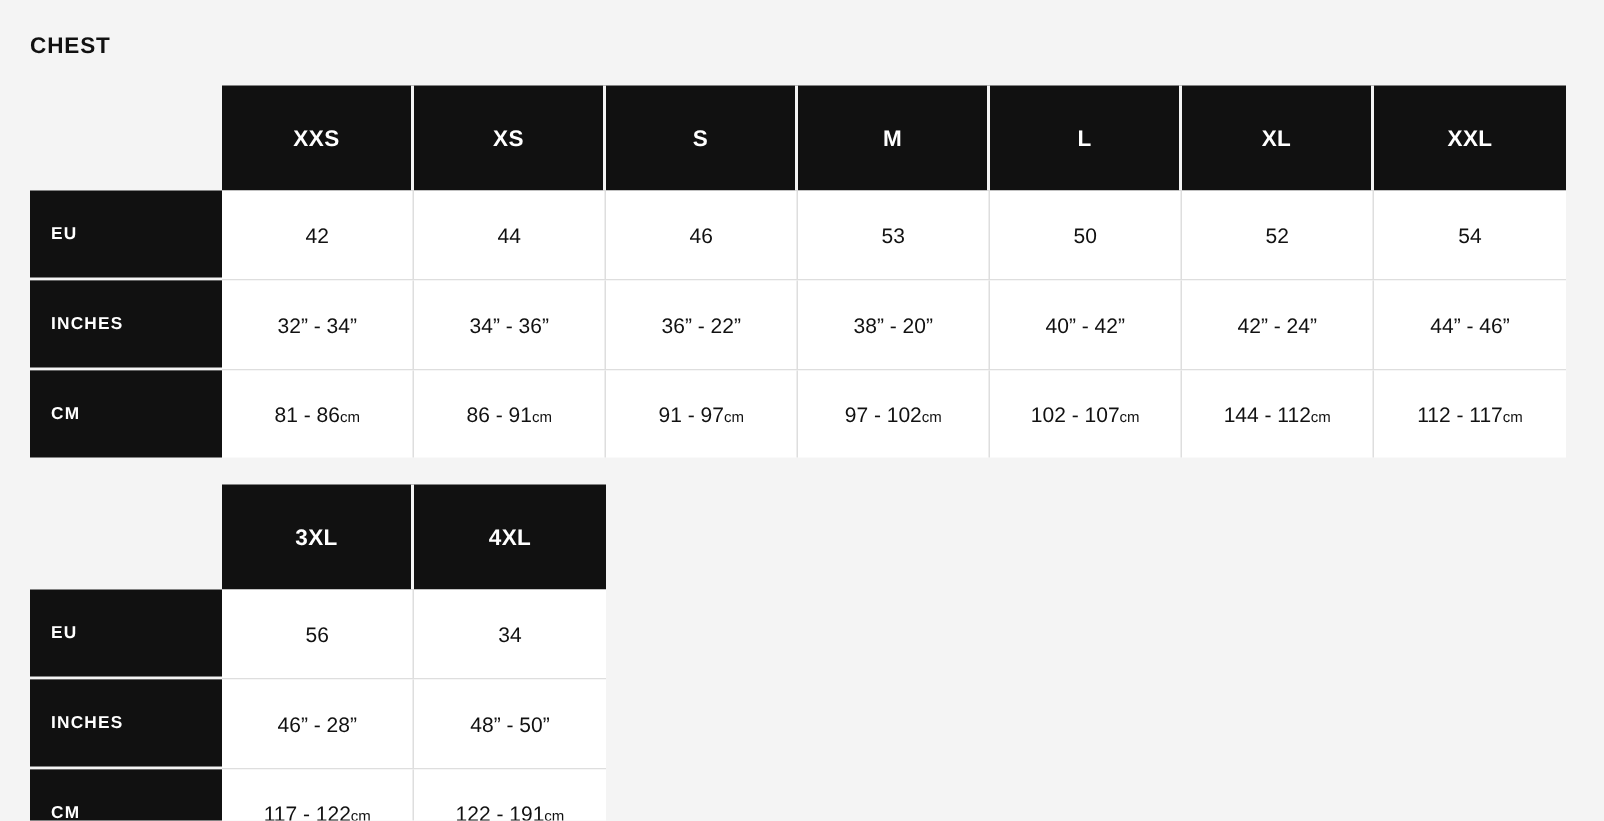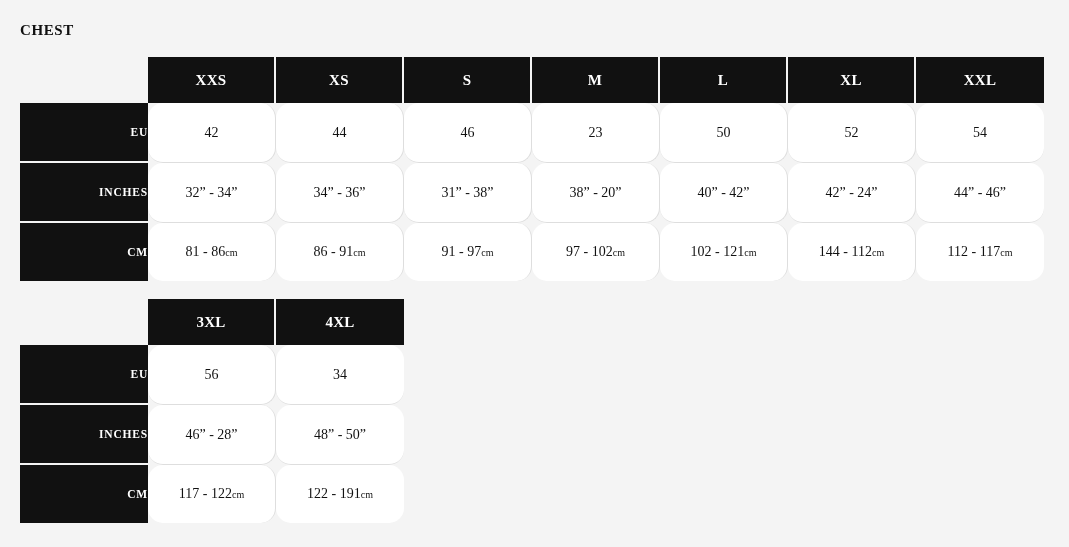--- a/index.html
+++ b/index.html
@@ -13,21 +13,20 @@
     font-family: "Liberation Sans", sans-serif;
     color: #111111;
     overflow: hidden;
   }
   .page {
     position: relative;
     width: 1069px;
     height: 547px;
     box-sizing: border-box;
     padding: 18px 18px 0 20px;
-    font-family: Liberation Serif, serif;
   }
   .section-title {
     font-size: 15px;
     font-weight: bold;
     letter-spacing: 0.6px;
     color: #111111;
     margin: 4px 0 18px 0;
   }
   table.size-table {
     border-collapse: separate;
@@ -43,53 +42,52 @@
     height: 33px;
     background: transparent;
     border: none;
   }
   .col-head {
     background: #111111;
     color: #ffffff;
     font-size: 15px;
     font-weight: bold;
     text-align: center;
-    height: 46px;
+    height: 70px;
     border-right: 2px solid #f4f4f4;
     letter-spacing: 0.3px;
     vertical-align: middle;
   }
   .col-head.last {
     border-right: none;
   }
   .row-head {
     background: #111111;
     color: #ffffff;
     font-size: 11.5px;
     font-weight: bold;
     letter-spacing: 0.8px;
-    text-align: right;
+    text-align: left;
     padding-left: 14px !important;
     height: 58px;
     border-bottom: 2px solid #f4f4f4;
     vertical-align: middle;
   }
   .row-head.last {
     border-bottom: none;
   }
   .cell {
     background: #ffffff;
     color: #111111;
     font-size: 14px;
     text-align: center;
     height: 58px;
     border-right: 1px solid #dedede;
     border-bottom: 1px solid #dedede;
     vertical-align: middle;
-    border-radius: 15px;
   }
   .cell.lastcol {
     border-right: none;
   }
   .cell.lastrow {
     border-bottom: none;
   }
   .unit {
     font-size: 10px;
     vertical-align: baseline;
@@ -130,42 +128,42 @@
           <th class="col-head">XL</th>
           <th class="col-head last">XXL</th>
         </tr>
       </thead>
       <tbody>
         <tr>
           <th class="row-head">EU</th>
           <td class="cell">42</td>
           <td class="cell">44</td>
           <td class="cell">46</td>
-          <td class="cell">23</td>
+          <td class="cell">53</td>
           <td class="cell">50</td>
           <td class="cell">52</td>
           <td class="cell lastcol">54</td>
         </tr>
         <tr>
           <th class="row-head">INCHES</th>
           <td class="cell">32” - 34”</td>
           <td class="cell">34” - 36”</td>
-          <td class="cell">31” - 38”</td>
+          <td class="cell">36” - 22”</td>
           <td class="cell">38” - 20”</td>
           <td class="cell">40” - 42”</td>
           <td class="cell">42” - 24”</td>
           <td class="cell lastcol">44” - 46”</td>
         </tr>
         <tr>
           <th class="row-head last">CM</th>
           <td class="cell lastrow"><span>81 - 86</span><span class="unit">cm</span></td>
           <td class="cell lastrow"><span>86 - 91</span><span class="unit">cm</span></td>
           <td class="cell lastrow"><span>91 - 97</span><span class="unit">cm</span></td>
           <td class="cell lastrow"><span>97 - 102</span><span class="unit">cm</span></td>
-          <td class="cell lastrow"><span>102 - 121</span><span class="unit">cm</span></td>
+          <td class="cell lastrow"><span>102 - 107</span><span class="unit">cm</span></td>
           <td class="cell lastrow"><span>144 - 112</span><span class="unit">cm</span></td>
           <td class="cell lastrow lastcol"><span>112 - 117</span><span class="unit">cm</span></td>
         </tr>
       </tbody>
     </table>
   </div>
 
   <div class="table-wrap">
     <table class="size-table tbl-b">
       <colgroup>

